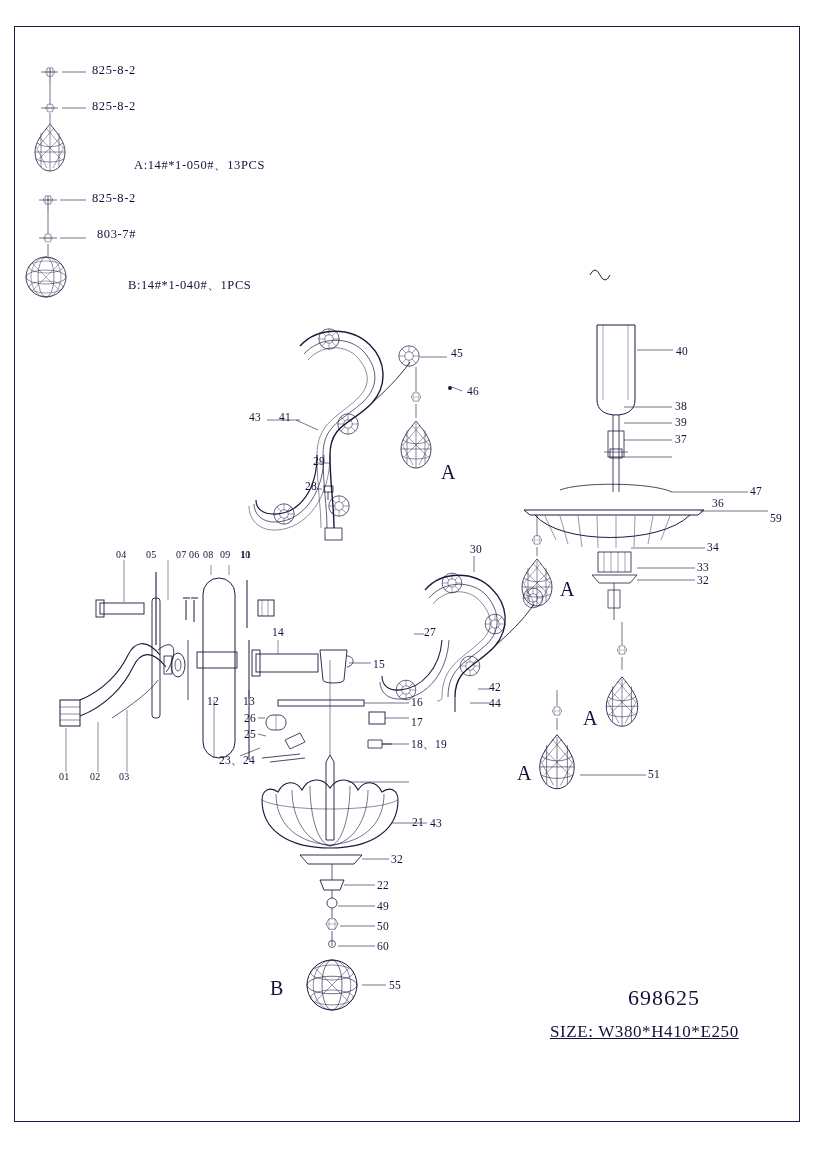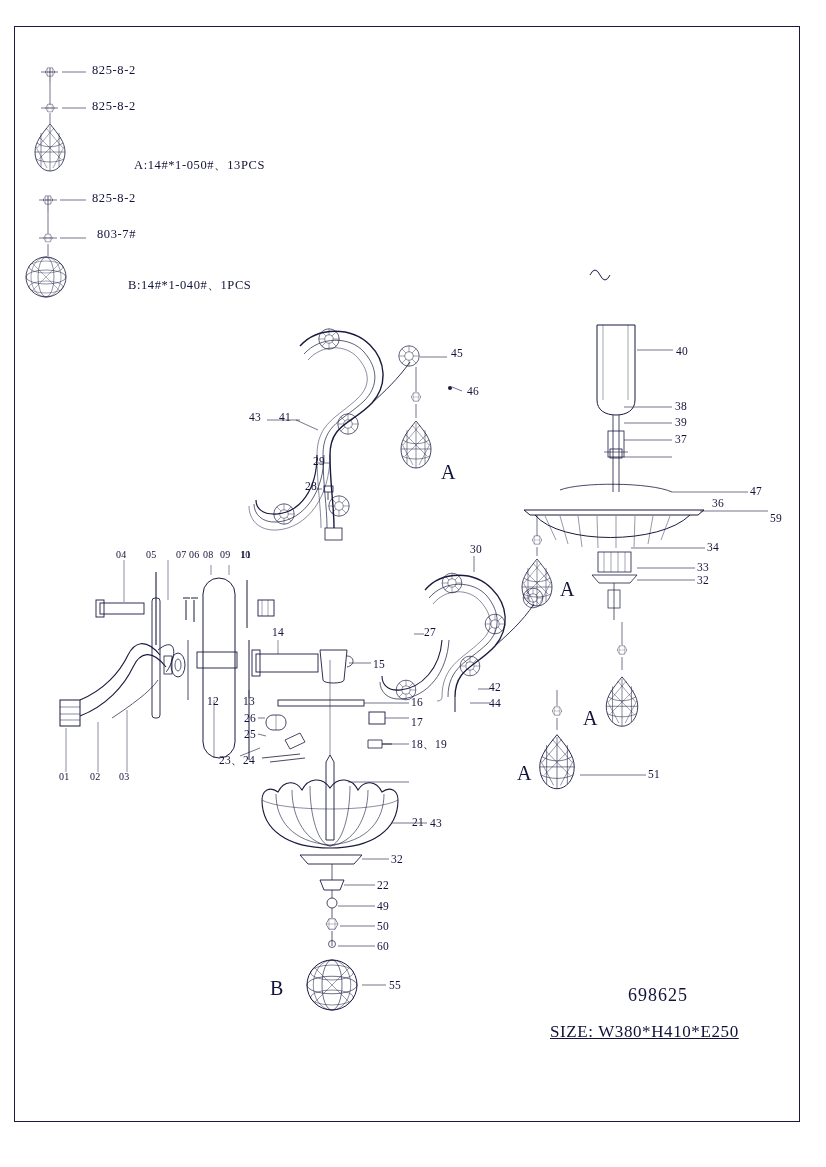--- a/index.html
+++ b/index.html
@@ -41,21 +41,21 @@
   .lbl {
     position: absolute;
     font-family: "Liberation Serif", serif;
     font-size: 11.5px;
     color: #12123a;
     white-space: nowrap;
     letter-spacing: 0.3px;
   }
   .lbl.small { font-size: 10px; }
   .lbl.code {
-    font-size: 18px;
+    font-size: 22px;
     letter-spacing: 1px;
   }
   .lbl.size {
     font-size: 17px;
     letter-spacing: 0.6px;
   }
   .lbl.grp {
     font-size: 12.5px;
     letter-spacing: 0.6px;
   }

